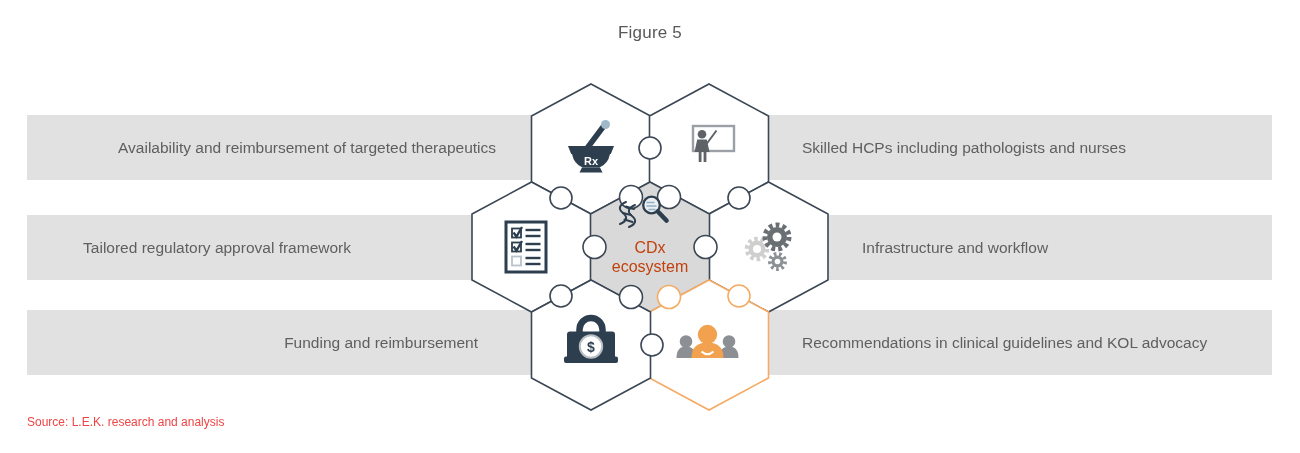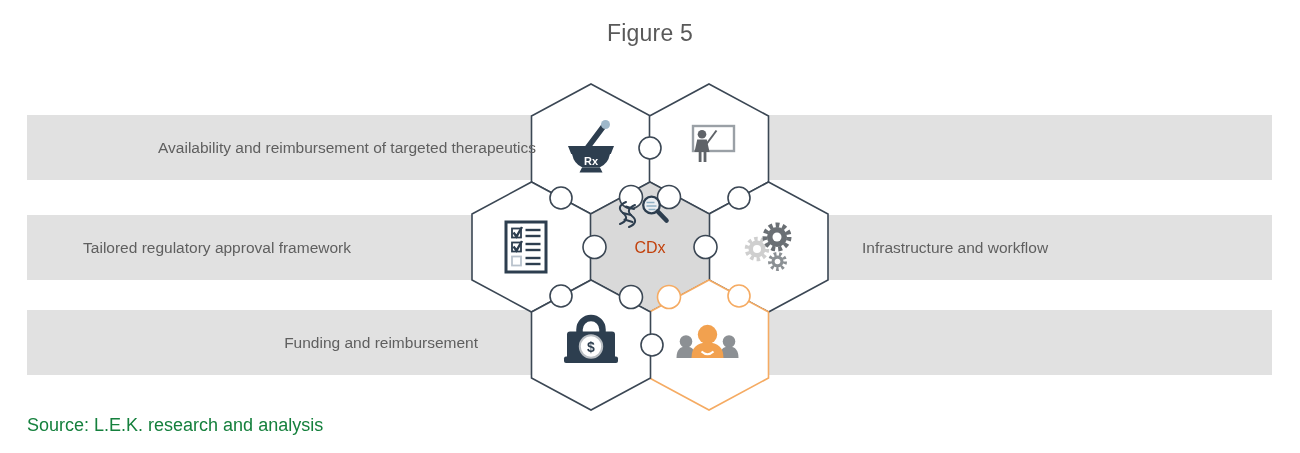--- a/index.html
+++ b/index.html
@@ -3,34 +3,34 @@
 <meta charset="utf-8">
 <style>
   html,body{margin:0;padding:0;background:#fff;}
   .canvas{
     position:relative;width:1300px;height:453px;background:#ffffff;
     font-family:"Liberation Sans",sans-serif;overflow:hidden;
   }
   .canvas svg{position:absolute;left:0;top:0;}
   .title{
     position:absolute;top:19px;left:0;width:100%;text-align:center;
-    color:#595959;font-size:23px;line-height:28px;letter-spacing:0.2px;
+    color:#595959;font-size:17px;line-height:28px;letter-spacing:0.2px;
   }
   .bar-label{
     position:absolute;height:65px;display:flex;align-items:center;
     color:#5f5f5f;font-size:15.5px;box-sizing:border-box;
   }
   .bar-label.right-align{justify-content:flex-end;padding-right:36px;}
   .bar-label.left-align{justify-content:flex-start;padding-left:34px;}
   .center-label{
     position:absolute;left:575px;top:239px;width:150px;text-align:center;
     color:#c2410c;font-size:16px;line-height:18.5px;
   }
   .source{
-    position:absolute;left:27px;top:415px;color:#15803d;font-size:18px;
+    position:absolute;left:27px;top:415px;color:#ef4444;font-size:12px;
   }
 </style>
 </head>
 <body>
 
 <div class="canvas">
 
   <svg width="1300" height="453" viewBox="0 0 1300 453">
 
     <g>
@@ -148,25 +148,28 @@
       <circle cx="651.5" cy="205" r="8.3" fill="#edf1f4" fill-opacity="0.9" stroke="#2d3e4f" stroke-width="2.3"></circle>
       <path d="M646.5 202.5 h8 M646.5 206 h10 M648.5 209.5 h7" stroke="#8fb0c4" stroke-width="1.5" fill="none"></path>
       <line x1="657.8" y1="211.5" x2="666.5" y2="220.5" stroke="#2d3e4f" stroke-width="4.6" stroke-linecap="round"></line>
     </g>
   </svg>
 
   <div class="title">
     <div>Figure 5</div>
   </div>
 
-  <div class="bar-label right-align" style="left:27px;top:115px;width:505px;margin-left:40px;">Availability and reimbursement of targeted therapeutics</div>
+  <div class="bar-label right-align" style="left:27px;top:115px;width:505px;">Availability and reimbursement of targeted therapeutics</div>
   <div class="bar-label right-align" style="left:27px;top:215px;width:360px;">Tailored regulatory approval framework</div>
   <div class="bar-label right-align" style="left:27px;top:310px;width:487px;text-align:center;">Funding and reimbursement</div>
 
+  <div class="bar-label left-align" style="left:768px;top:115px;width:504px;">Skilled HCPs including pathologists and nurses</div>
   <div class="bar-label left-align" style="left:828px;top:215px;width:356px;">Infrastructure and workflow</div>
+  <div class="bar-label left-align" style="left:768px;top:310px;width:504px;">Recommendations in clinical guidelines and KOL advocacy</div>
 
   <div class="center-label">
     <div>CDx</div>
+    <div>ecosystem</div>
   </div>
 
   <div class="source">Source: L.E.K. research and analysis</div>
 
 </div>
 
 </body></html>

